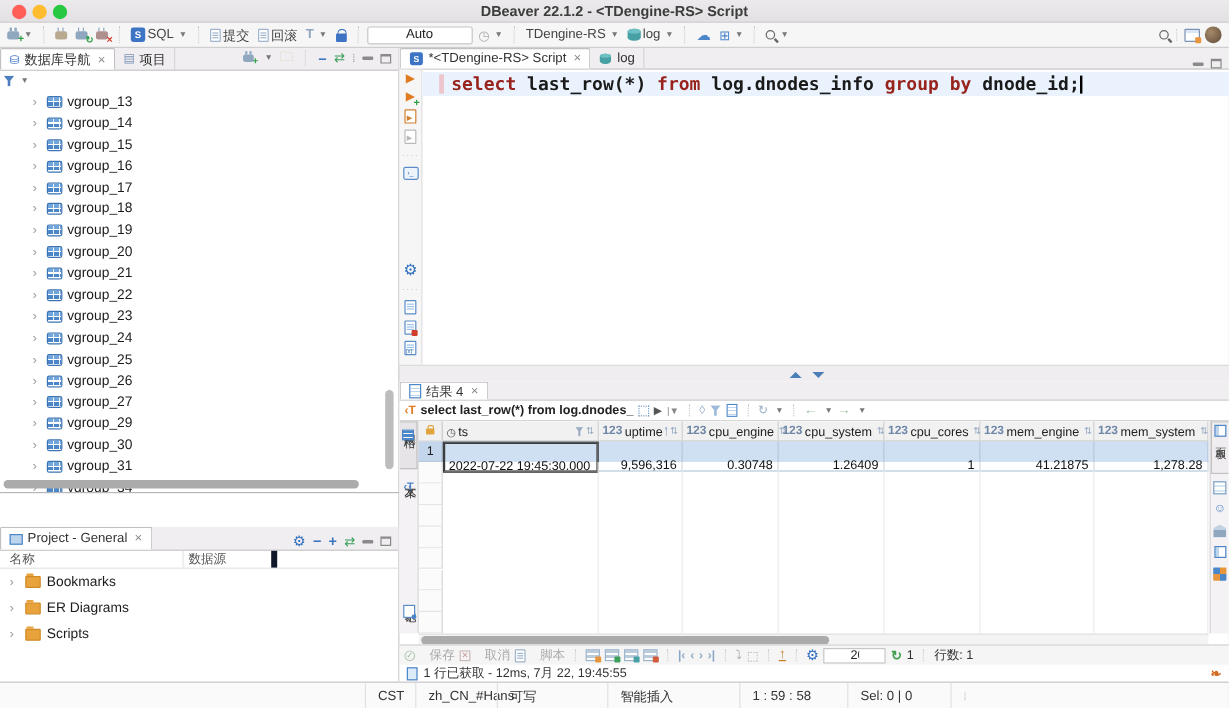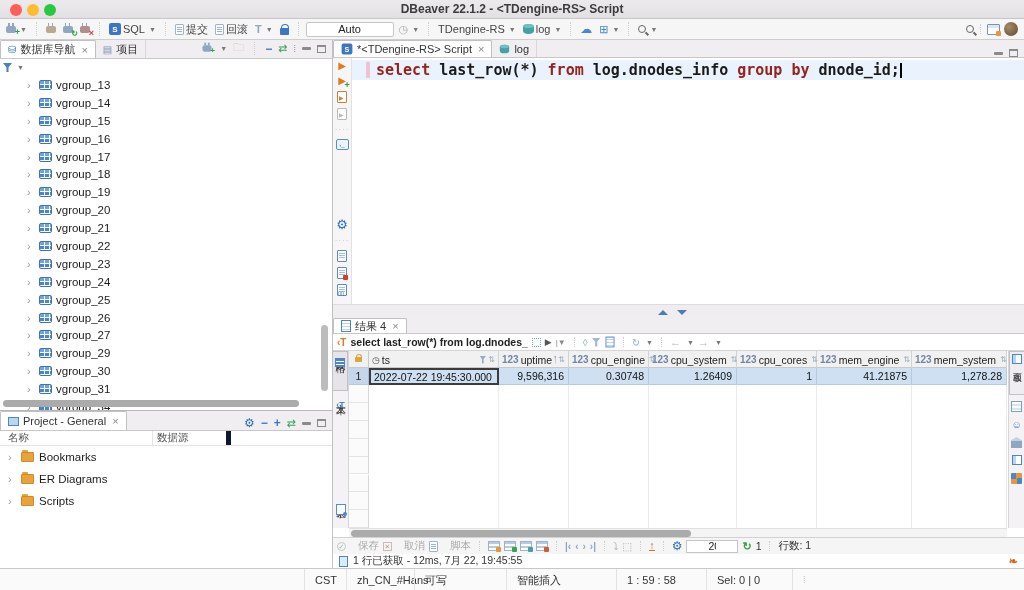--- a/index.html
+++ b/index.html
@@ -73,21 +73,21 @@
     repeating-linear-gradient(to right, transparent 0 4px, rgba(255,255,255,.9) 4px 5px),
     repeating-linear-gradient(to bottom, #70a6dc 0 3px, #fff 3px 4px, #4a86c8 4px 7px, #fff 7px 8px, #4a86c8 8px 10px);
     border:1px solid #3d74b4; }
   .tlabel { font-size:11.5px; color:#1c1c1c; }
   .scroll-v { width:7px; border-radius:4px; background:#bcbcbc; }
   .scroll-h { height:7px; border-radius:4px; background:#ababab; }
 
   
   #project { left:0; top:410px; width:333px; height:158px; background:#fff;
     border-top:1px solid #b9b7b9; border-right:1px solid #c2c0c2; }
-  #proj-tabbar { height:20px; }
+  #proj-tabbar { height:20px;margin-top:28px; }
   .blue { color:#3a76c4; } .green { color:#3aa05a; }
   #proj-cols { height:15px; border-bottom:1px solid #e4e4e4; display:flex; font-size:10.5px; color:#555; }
   #proj-cols .c1 { width:153px; padding-left:8px; border-right:1px solid #e4e4e4; }
   #proj-cols .c2 { width:78px; padding-left:4px; border-right:5px solid #0f172a; }
   .prow { display:flex; align-items:center; height:22px; padding-left:8px; gap:5px; }
   .pfolder { width:13px; height:10px; background:#e8a33d; border-radius:1px; position:relative; border:1px solid #cf8b28; }
   .pfolder::before { content:""; position:absolute; left:0; top:-3px; width:6px; height:2px; background:#e8a33d; border-radius:1px 1px 0 0; }
   .plabel { font-size:11.5px; color:#1c1c1c; }
 
   
@@ -165,21 +165,21 @@
   .hcell .clock { font-size:9px; color:#555; }
   .hcell .hfun { width:7px; height:8px; background:#97abc2; clip-path:polygon(0 0,100% 0,62% 45%,62% 100%,38% 100%,38% 45%); margin-left:auto; }
   .hcell .hsort { font-size:8px; color:#97abc2; }
   #gutter-header { width:20px; background:#f2f1f2; border-right:1px solid #c9c9c9; display:flex; align-items:center; justify-content:center; }
   .minilock { width:7px; height:5px; background:#e0a43c; border-radius:1px; position:relative; }
   .minilock::before { content:""; position:absolute; left:1px; top:-3px; width:4px; height:3px; border:1px solid #e0a43c; border-bottom:none; border-radius:3px 3px 0 0; }
   #grid-row1 { left:0; top:17px; width:658px; height:17px; background:#cfe0f2; display:flex; }
   .rnum { width:20px; background:#c3d6ec; border-right:1px solid #a9bed6; border-bottom:1px solid #b7c9de;
     font-size:10.5px; text-align:center; line-height:17px; color:#222; }
   .dcell { height:17px; border-right:1px solid #b7c9de; border-bottom:1px solid #b7c9de; font-size:10.5px;
-    line-height:16px; padding:0 4px; color:#111; text-align:right; font-family:"Liberation Sans",sans-serif; }
+    line-height:16px; padding:12px 4px; color:#111; text-align:right; font-family:"Liberation Sans",sans-serif; }
   .dcell.focus { border:1px solid #3c3c3c; outline:1px solid #3c3c3c; outline-offset:-2px; text-align:left; }
   .gcell { position:absolute; left:0; width:20px; height:17.9px; background:#fbfbfb; border-right:1px solid #d8d8d8; border-bottom:1px solid #e4e4e4; }
   .vline { position:absolute; top:34px; width:1px; background:#ebebeb; }
 
   #grid-hscroll { left:16px; top:210px; width:658px; height:9px; background:#f4f4f4; border-top:1px solid #e0e0e0; }
   #grid-hthumb { left:2px; top:1px; width:340px; }
 
   
   #res-toolbar { left:0; top:219px; width:691px; height:17px; background:#f6f5f6; border-top:1px solid #d2d2d2;
     display:flex; align-items:center; padding:0 4px; gap:4px; font-size:10.5px; }

